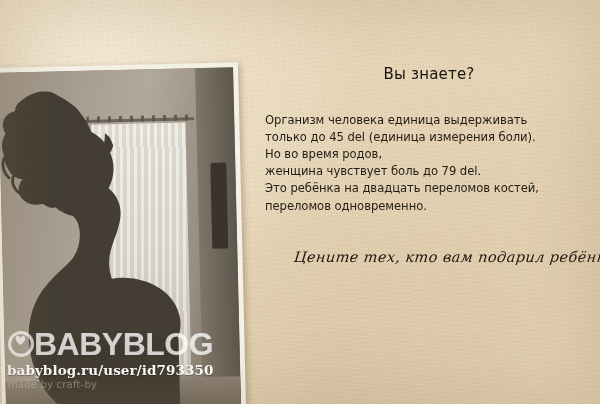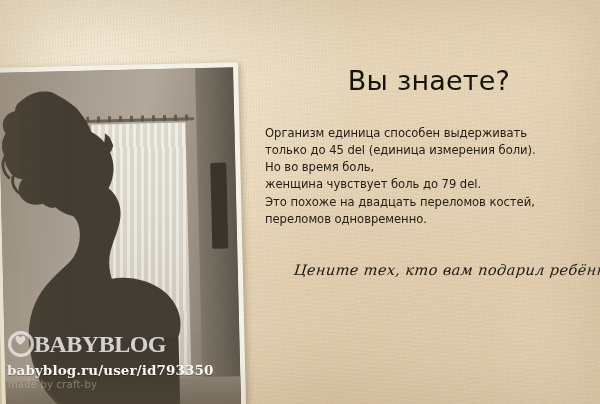--- a/index.html
+++ b/index.html
@@ -161,23 +161,23 @@
     margin-left: 2px;
   }
   #wm-b-mark {
     width: 30px;
     height: 30px;
     position: relative;
     flex: 0 0 auto;
   }
   #wm-b-mark svg { width: 30px; height: 30px; display: block; }
   #wm-word {
-    font-family: Liberation Serif, serif;
+    font-family: Liberation Sans, sans-serif;
     font-weight: bold;
-    font-size: 24px;
+    font-size: 32px;
     letter-spacing: -0.5px;
     color: rgba(255,255,255,0.78);
     line-height: 1;
     margin-left: -2px;
   }
   #wm-url {
     font-family: "DejaVu Serif", serif;
     font-weight: bold;
     font-size: 13.5px;
     color: #ffffff;
@@ -197,21 +197,21 @@
 
   
   #text-column {
     position: absolute;
     left: 258px;
     top: 66px;
     width: 336px;
   }
   #headline {
     font-family: "DejaVu Sans", sans-serif;
-    font-size: 27px;
+    font-size: 15px;
     font-weight: normal;
     color: #17140f;
     text-align: center;
     margin: 0;
     padding: 0 0 0 6px;
     letter-spacing: 0.2px;
     line-height: 1.1;
   }
   #body-text {
     margin-top: 29px;
@@ -333,25 +333,25 @@
       <span id="wm-word">BABYBLOG</span>
     </div>
     <div id="wm-url">babyblog.ru/user/id793350</div>
     <div id="wm-sub">made by craft-by</div>
   </div>
 
   <div id="text-column">
     <h1 id="headline">Вы знаете?</h1>
 
     <div id="body-text">
-      <div class="line">Организм единица способен выдерживать</div>
+      <div class="line">Организм человека единица выдерживать</div>
       <div class="line">только до 45 del (единица измерения боли).</div>
-      <div class="line">Но во время боль,</div>
+      <div class="line">Но во время родов,</div>
       <div class="line">женщина чувствует боль до 79 del.</div>
-      <div class="line">Это похоже на двадцать переломов костей,</div>
+      <div class="line">Это ребёнка на двадцать переломов костей,</div>
       <div class="line">переломов одновременно.</div>
     </div>
 
     <div id="signature">Цените тех, кто вам подарил ребёнка…</div>
   </div>
 
   <div id="paper-vignette"></div>
 </div>
 
 </body></html>

